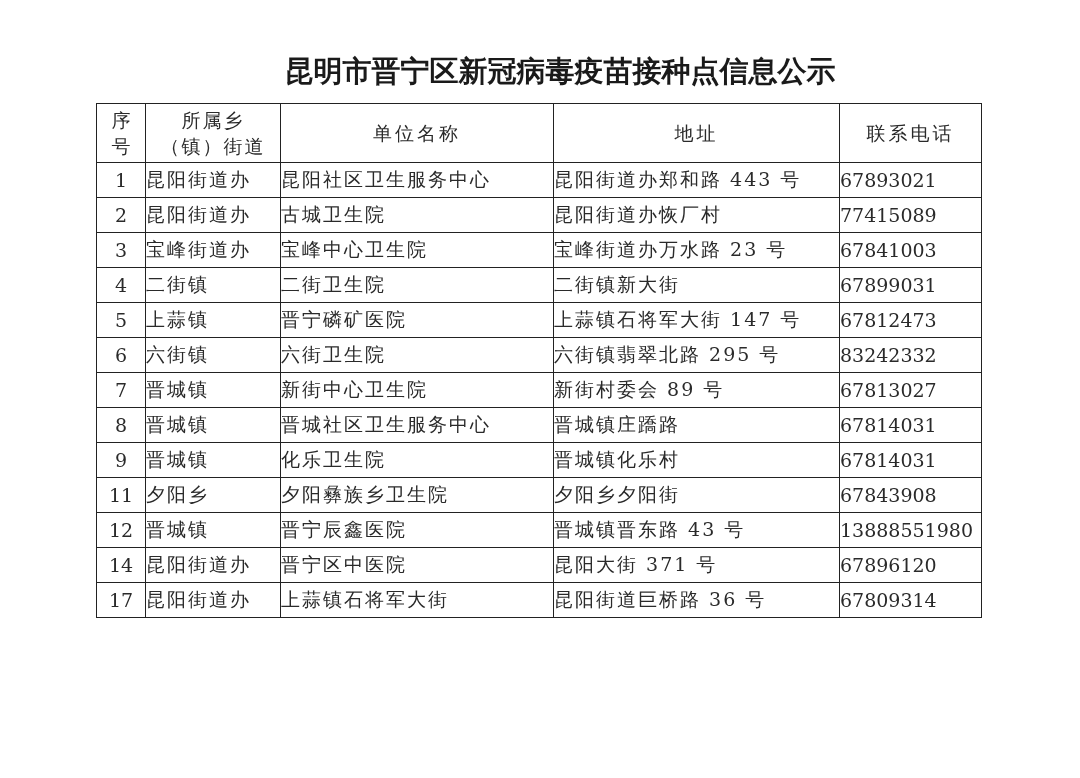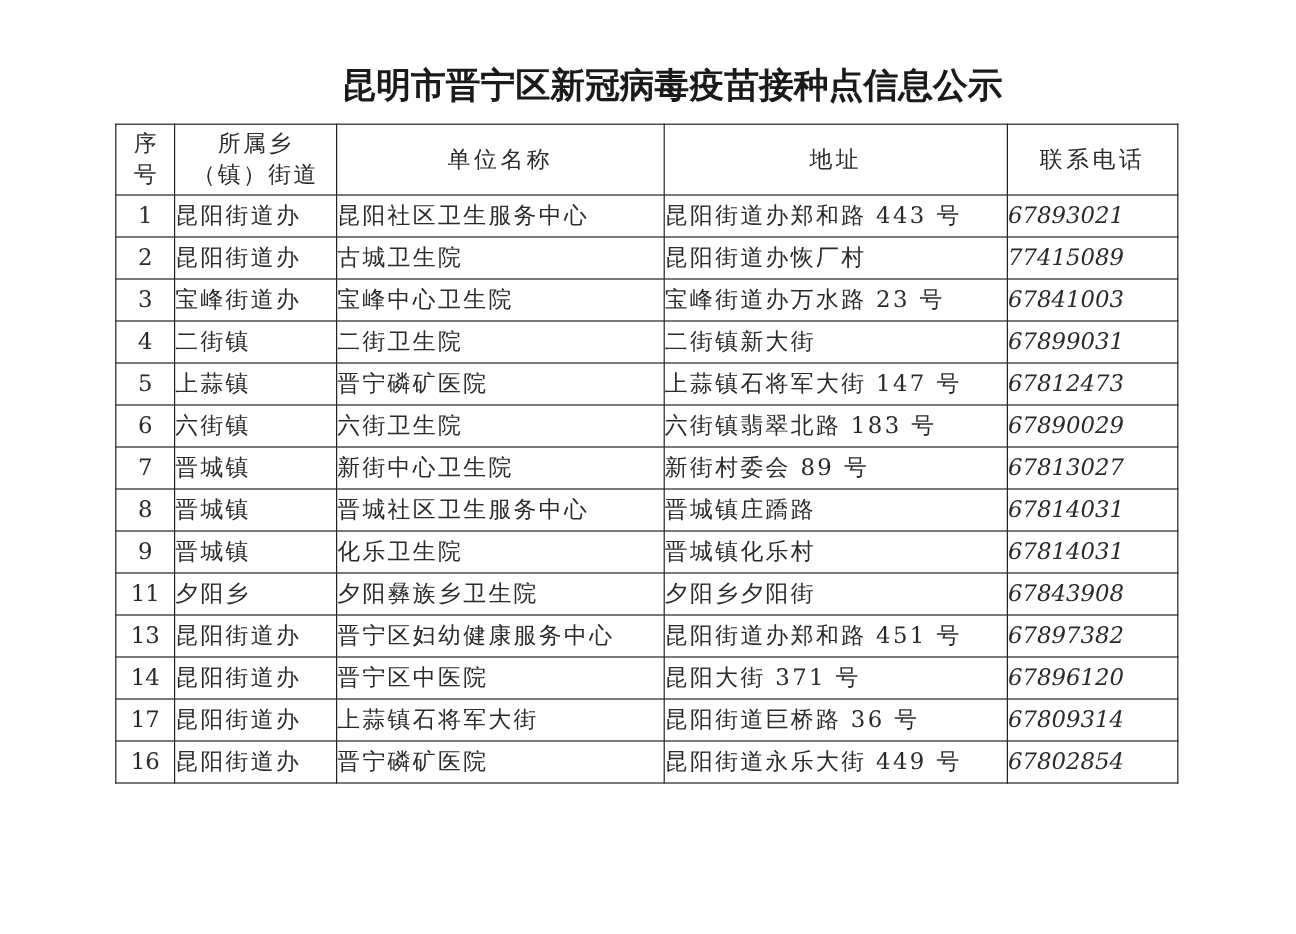--- a/index.html
+++ b/index.html
@@ -55,21 +55,21 @@
     }
     table.grid thead th.h-seq {
       letter-spacing: 0;
     }
     td.c-seq { text-align: center; }
     td.c-town, td.c-unit, td.c-addr, td.c-phone {
       text-align: left;
       padding-left: 9px;
       letter-spacing: 2px;
     }
-    td.c-phone { letter-spacing: 0; padding-left: 10px; font-style: italic; }
+    td.c-phone { letter-spacing: 0; padding-left: 10px; }
     col.w-seq { width: 49px; }
     col.w-town { width: 135px; }
     col.w-unit { width: 273px; }
     col.w-addr { width: 286px; }
     col.w-phone { width: 142px; }
   </style>
 </head>
 <body>
 
 <div class="title">昆明市晋宁区新冠病毒疫苗接种点信息公示</div>
@@ -130,22 +130,22 @@
         <td class="c-seq">5</td>
         <td class="c-town">上蒜镇</td>
         <td class="c-unit">晋宁磷矿医院</td>
         <td class="c-addr">上蒜镇石将军大街 147 号</td>
         <td class="c-phone">67812473</td>
       </tr>
       <tr>
         <td class="c-seq">6</td>
         <td class="c-town">六街镇</td>
         <td class="c-unit">六街卫生院</td>
-        <td class="c-addr">六街镇翡翠北路 183 号</td>
-        <td class="c-phone">67890029</td>
+        <td class="c-addr">六街镇翡翠北路 295 号</td>
+        <td class="c-phone">83242332</td>
       </tr>
       <tr>
         <td class="c-seq">7</td>
         <td class="c-town">晋城镇</td>
         <td class="c-unit">新街中心卫生院</td>
         <td class="c-addr">新街村委会 89 号</td>
         <td class="c-phone">67813027</td>
       </tr>
       <tr>
         <td class="c-seq">8</td>
@@ -162,41 +162,34 @@
         <td class="c-phone">67814031</td>
       </tr>
       <tr>
         <td class="c-seq">11</td>
         <td class="c-town">夕阳乡</td>
         <td class="c-unit">夕阳彝族乡卫生院</td>
         <td class="c-addr">夕阳乡夕阳街</td>
         <td class="c-phone">67843908</td>
       </tr>
       <tr>
-        <td class="c-seq">13</td>
-        <td class="c-town">昆阳街道办</td>
-        <td class="c-unit">晋宁区妇幼健康服务中心</td>
-        <td class="c-addr">昆阳街道办郑和路 451 号</td>
-        <td class="c-phone">67897382</td>
+        <td class="c-seq">12</td>
+        <td class="c-town">晋城镇</td>
+        <td class="c-unit">晋宁辰鑫医院</td>
+        <td class="c-addr">晋城镇晋东路 43 号</td>
+        <td class="c-phone">13888551980</td>
       </tr>
       <tr>
         <td class="c-seq">14</td>
         <td class="c-town">昆阳街道办</td>
         <td class="c-unit">晋宁区中医院</td>
         <td class="c-addr">昆阳大街 371 号</td>
         <td class="c-phone">67896120</td>
       </tr>
       <tr>
         <td class="c-seq">17</td>
         <td class="c-town">昆阳街道办</td>
         <td class="c-unit">上蒜镇石将军大街</td>
         <td class="c-addr">昆阳街道巨桥路 36 号</td>
         <td class="c-phone">67809314</td>
       </tr>
-      <tr>
-        <td class="c-seq">16</td>
-        <td class="c-town">昆阳街道办</td>
-        <td class="c-unit">晋宁磷矿医院</td>
-        <td class="c-addr">昆阳街道永乐大街 449 号</td>
-        <td class="c-phone">67802854</td>
-      </tr>
     </tbody>
 </table>
 
 </body></html>

